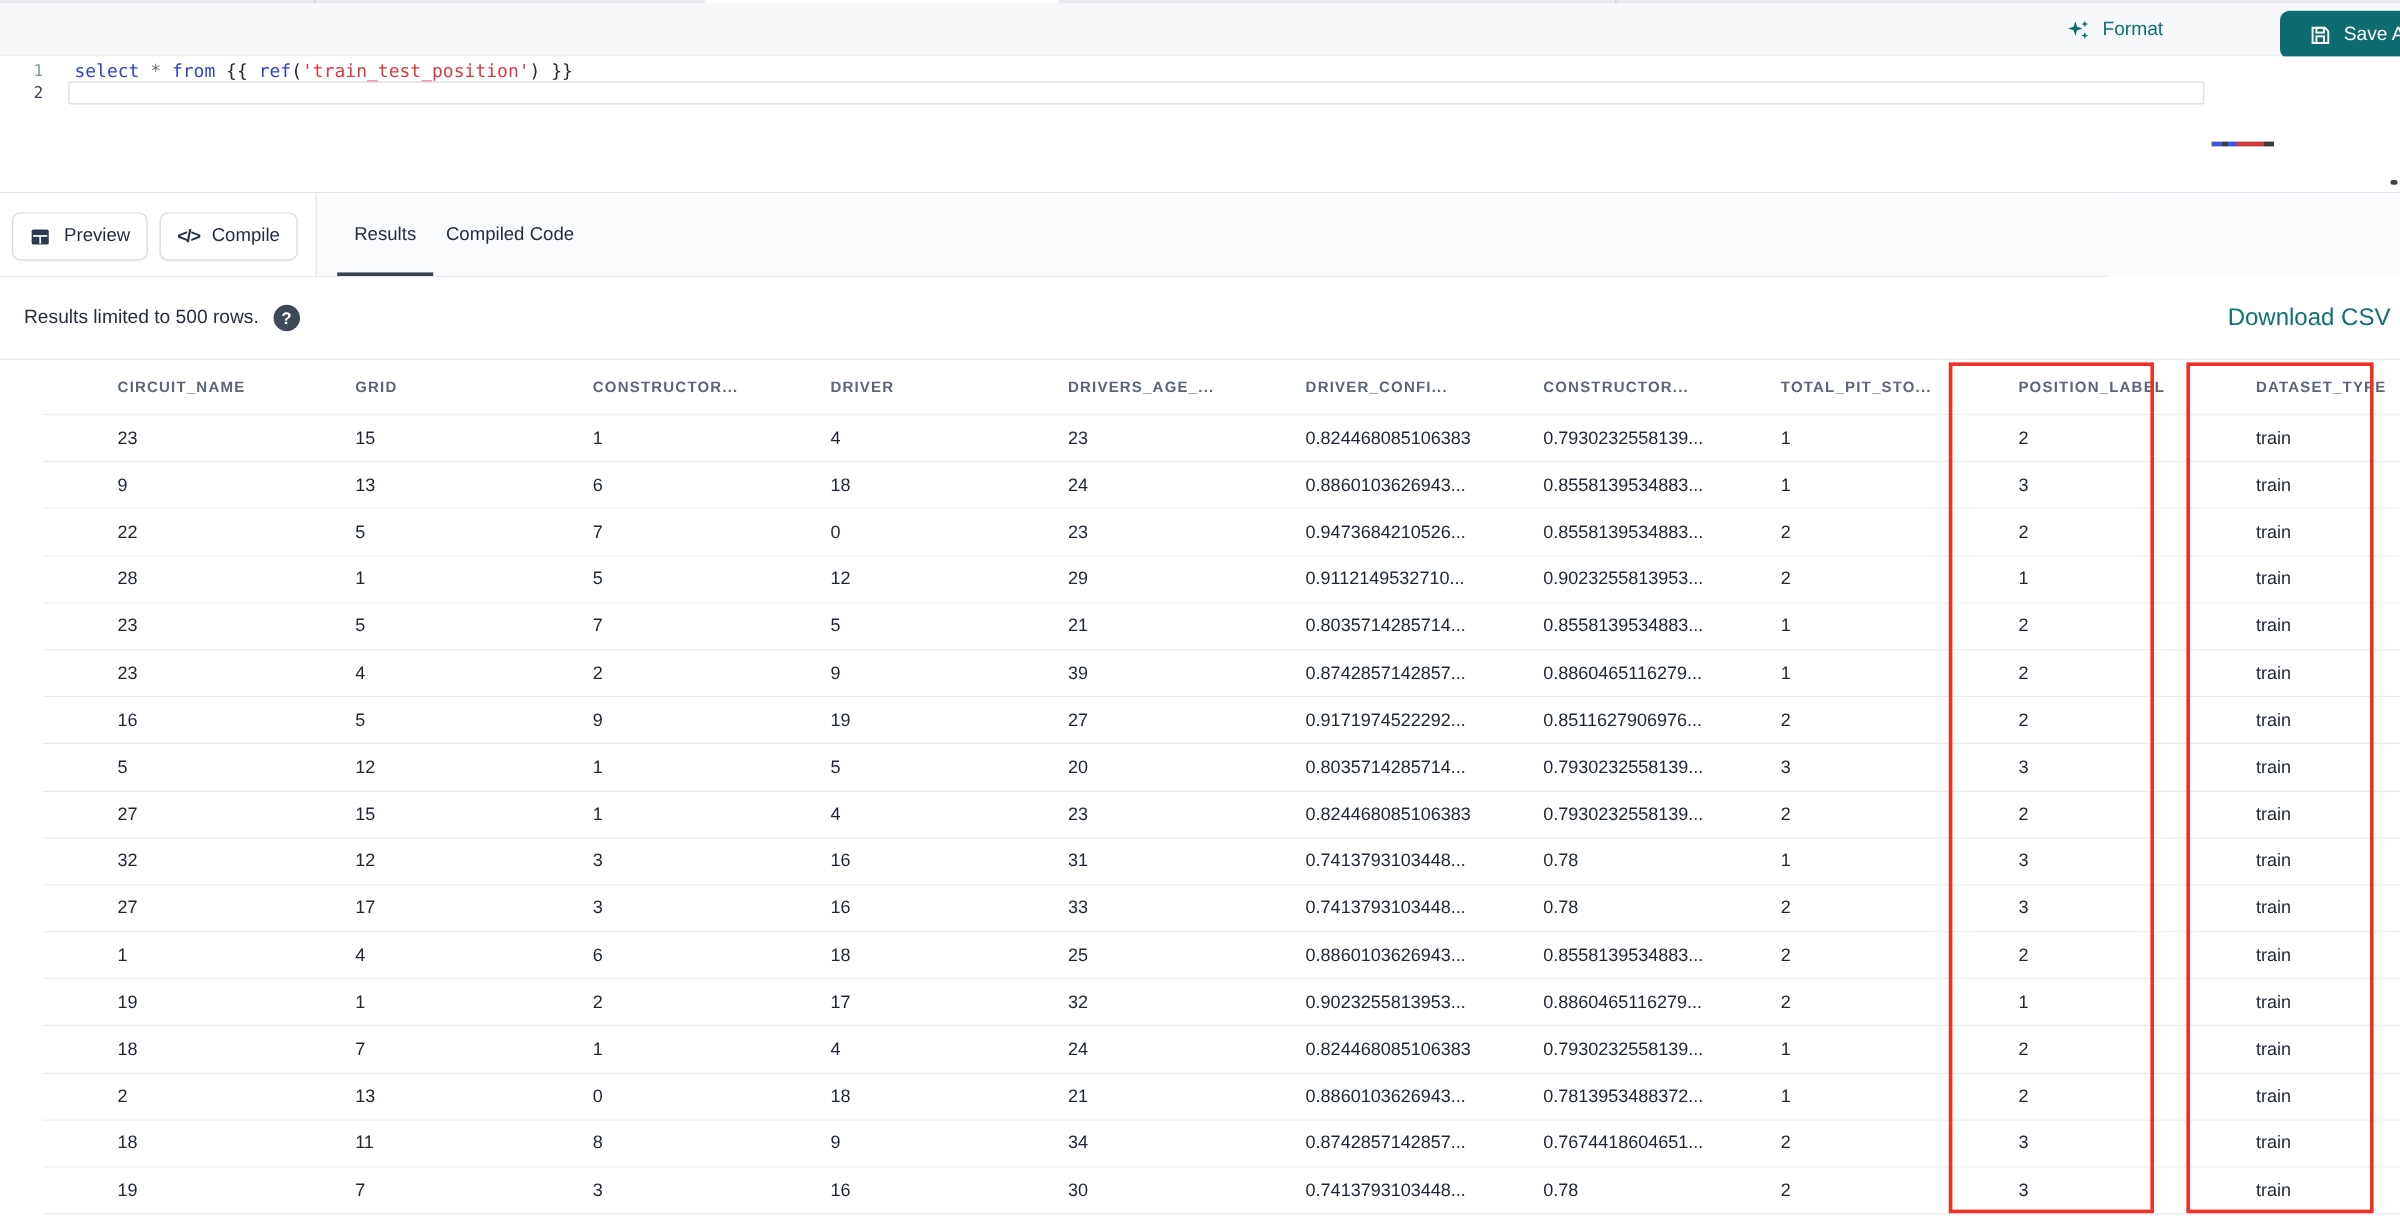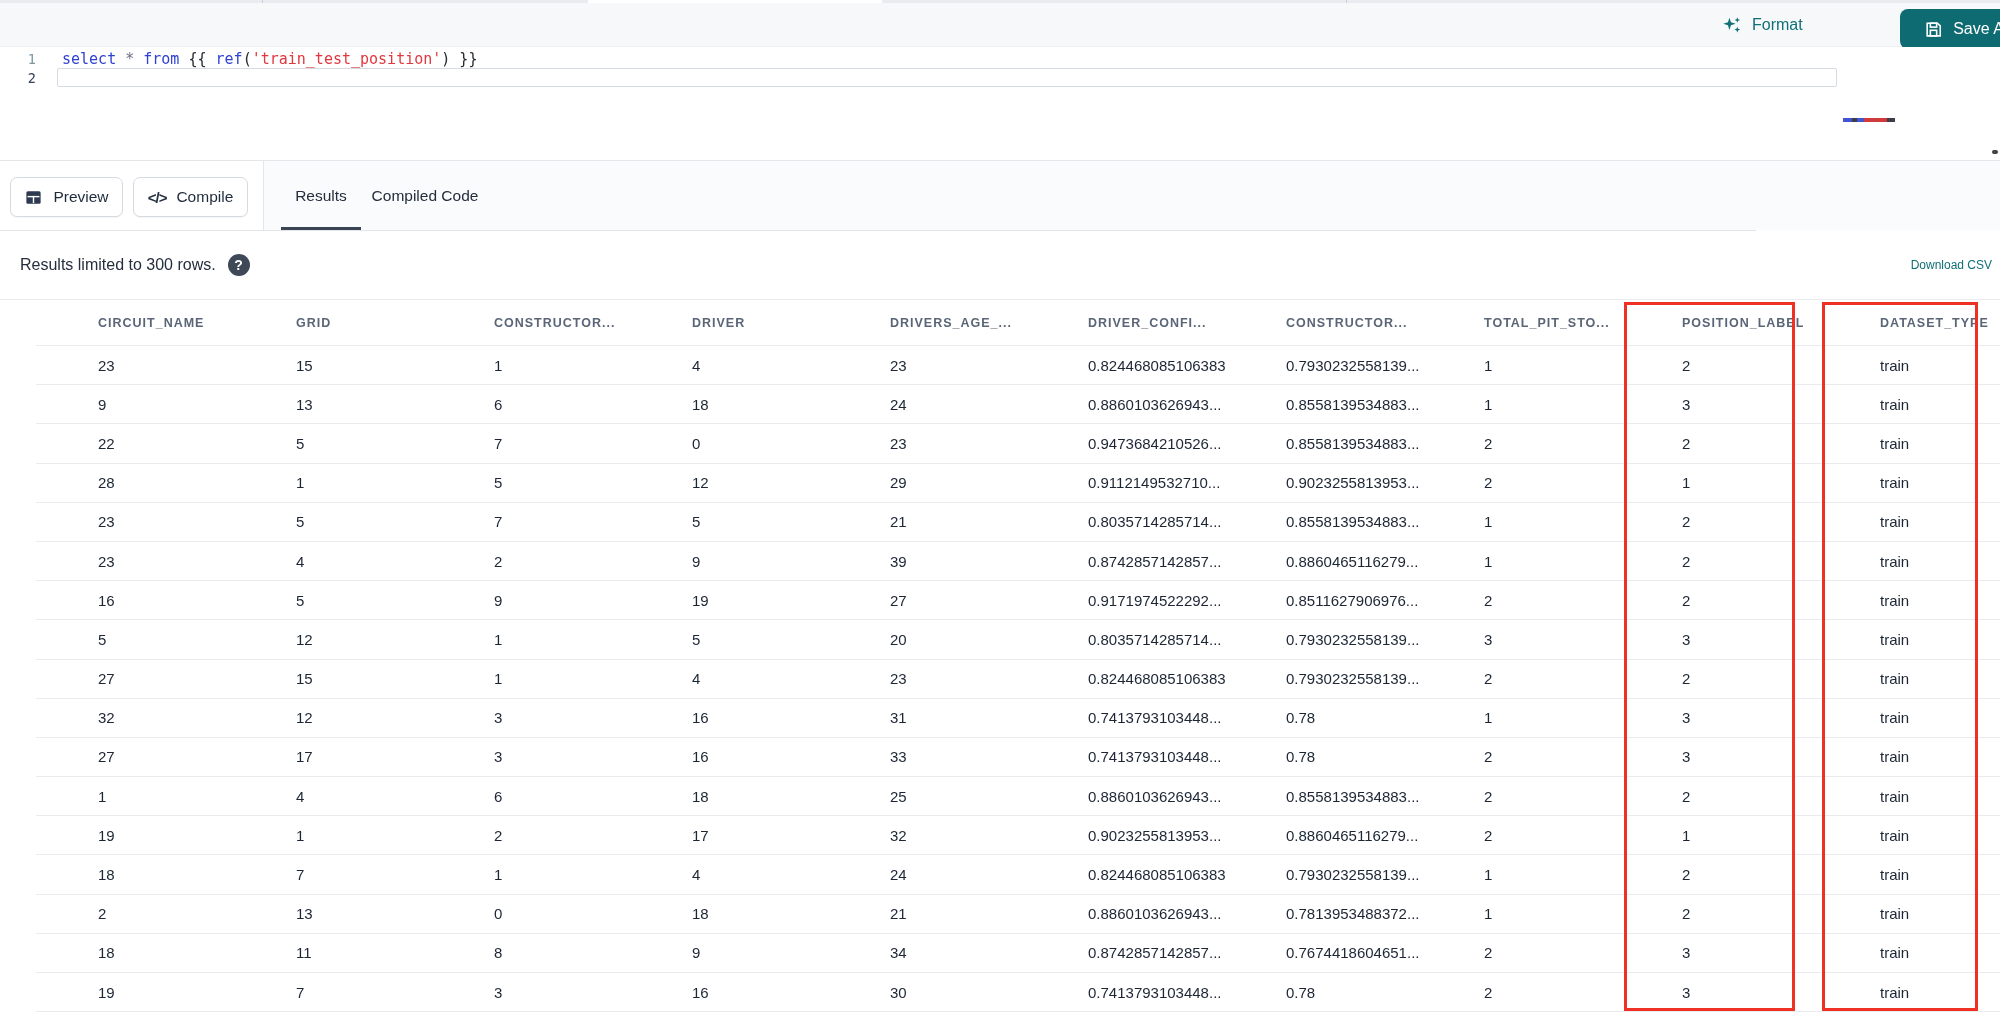--- a/index.html
+++ b/index.html
@@ -61,21 +61,21 @@
   .tab.compiled { left:365px; width:120px; }
 
   
   .results-bar { position:absolute; top:231px; left:0; width:2000px; height:68px; background:#fff; }
   .limit-wrap { position:absolute; left:20px; top:0; height:68px; display:flex; align-items:center; gap:12px; }
   .limit-text { font-size:16px; color:#252e3d; }
   .help-icon { width:22px; height:22px; border-radius:50%; background:#3f4856; color:#fff;
                font-size:14px; font-weight:bold; display:flex; align-items:center; justify-content:center;
                cursor:pointer; }
   .download-csv { position:absolute; right:8px; top:0; height:68px; display:flex; align-items:center;
-                  padding-right:0; font-size:12px; color:#0f7076; cursor:pointer; }
+                  padding-right:0; font-size:20px; color:#0f7076; cursor:pointer; }
 
   
   .table-wrap { position:absolute; top:299px; left:0; width:2000px; border-top:1px solid #e9ebee;padding-left:36px; }
   .trow, .thead { display:grid; grid-template-columns:repeat(9,198px) 1fr; padding-left:62px;
                   align-items:center; border-bottom:1px solid #e9ebee; background:#fff; }
   .thead { height:46px; }
   .trow { height:39.2px; }
   .thead .cell { font-size:12.5px; font-weight:bold; letter-spacing:1px; color:#5a6577; }
   .trow .cell { font-size:15px; color:#1c2635; }
   .hl-box { position:absolute; top:2px; height:709px; border:3px solid #ee3124; pointer-events:none; }
@@ -147,21 +147,21 @@
     <button class="btn compile">
       <span class="compile-glyph">&lt;/&gt;</span>
       <span>Compile</span>
     </button>
     <div class="tab results">Results</div>
     <div class="tab compiled">Compiled Code</div>
   </div>
 
   <div class="results-bar">
     <div class="limit-wrap">
-      <span class="limit-text">Results limited to 300 rows.</span>
+      <span class="limit-text">Results limited to 500 rows.</span>
       <span class="help-icon">?</span>
     </div>
     <div class="download-csv">Download CSV</div>
   </div>
 
   <div class="table-wrap">
     <div class="thead" id="thead">
         <div class="cell">CIRCUIT_NAME</div>
         <div class="cell">GRID</div>
         <div class="cell">CONSTRUCTOR...</div>

